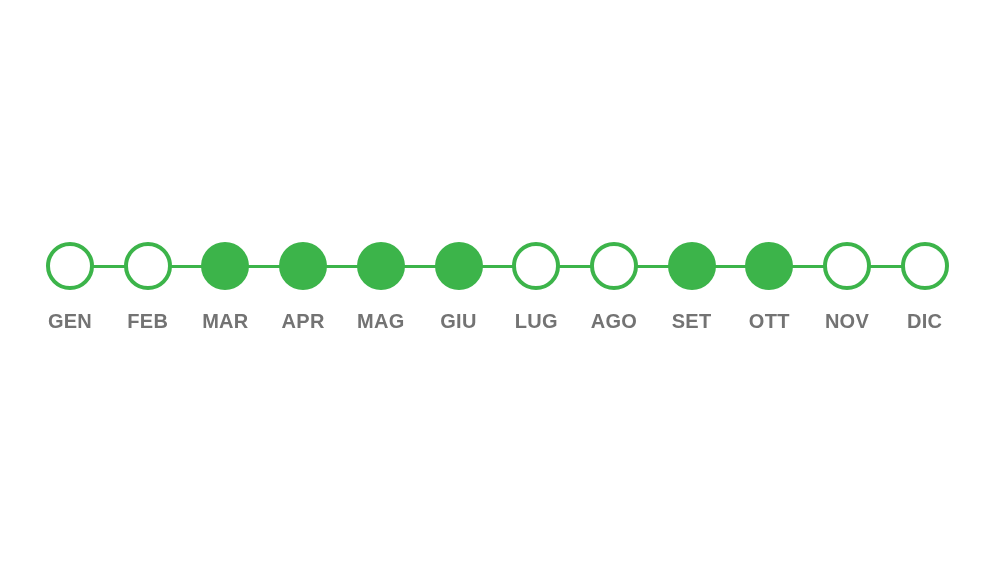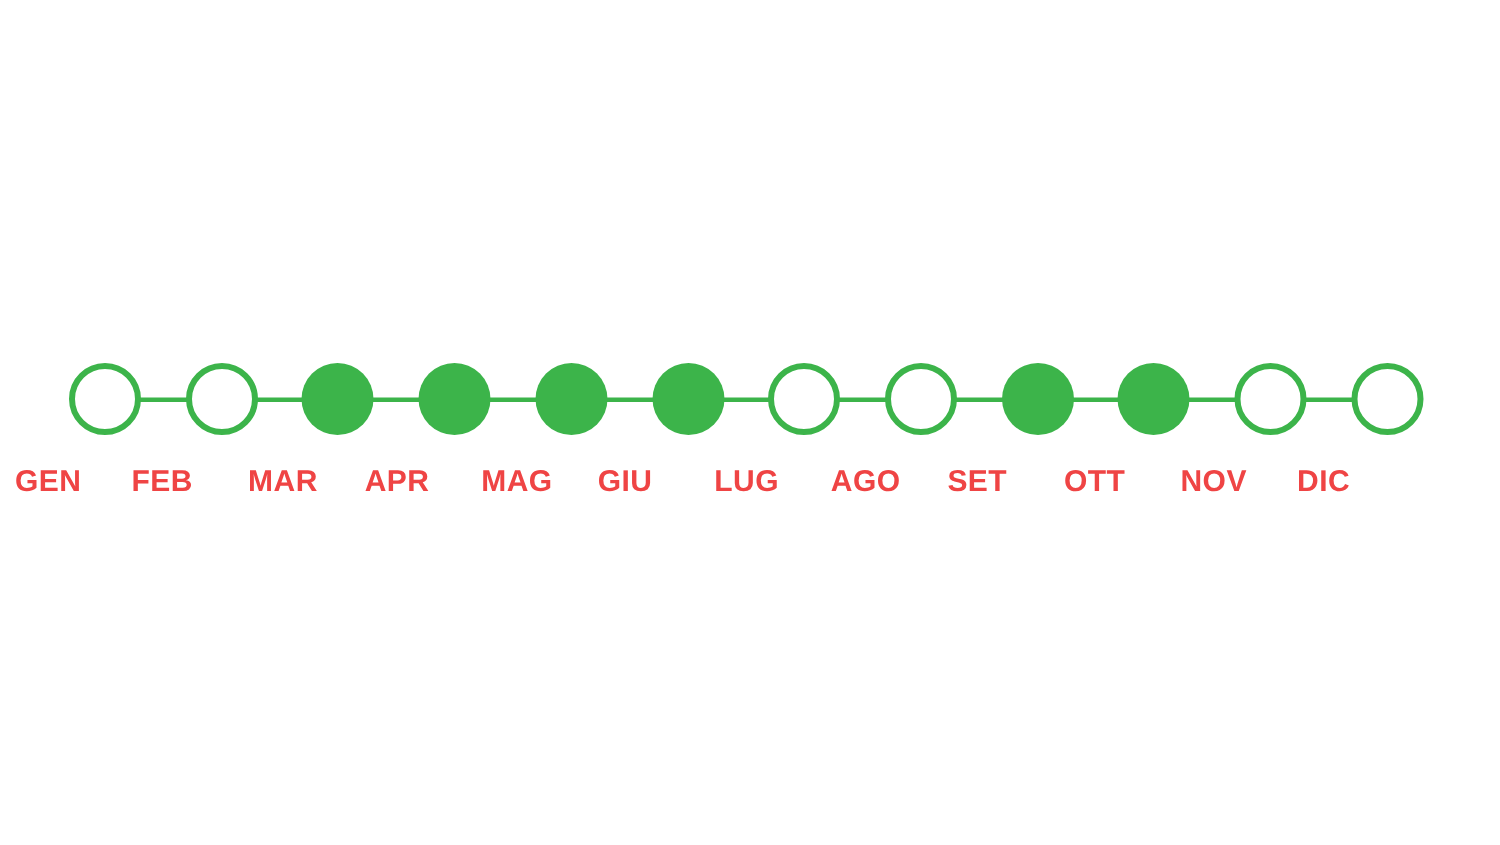--- a/index.html
+++ b/index.html
@@ -64,23 +64,24 @@
   .node-circle.hollow {
     background: #ffffff;
     border: 4px solid #3cb44a;
   }
 
   .node-label {
     position: absolute;
     top: 44px;
     left: -60px;
     width: 120px;
+    text-align: center;
     font-size: 20px;
     font-weight: bold;
-    color: #ef4444;
+    color: #737373;
     letter-spacing: 0.3px;
     line-height: 22px;
     white-space: nowrap;
   }
 </style>
 </head>
 <body>
 
 <div id="timeline-widget">
   <div id="month-track">

